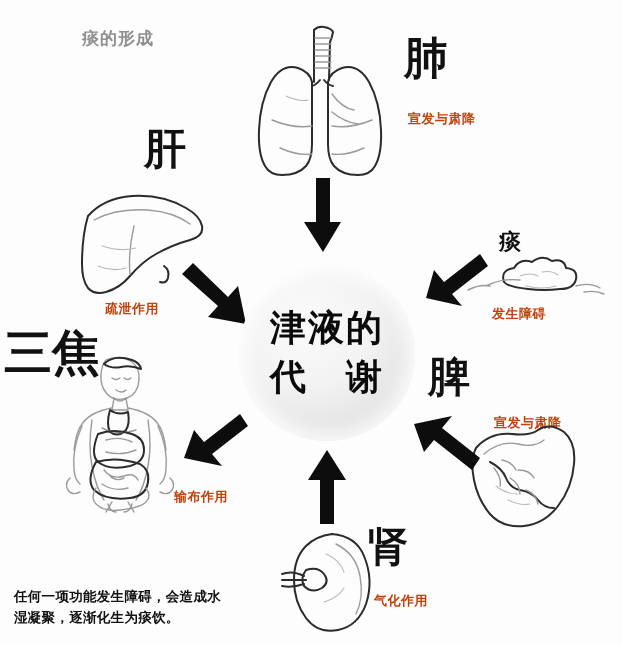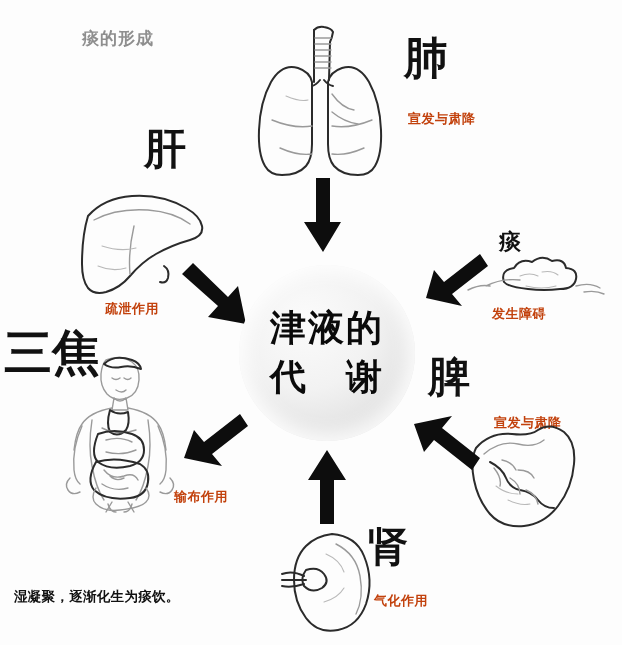--- a/index.html
+++ b/index.html
@@ -226,16 +226,17 @@
   <div class="abs organ-big" style="left:368px; top:526px; font-size:40px;">肾</div>
   <div class="abs organ-sub" style="left:374px; top:592px;">气化作用</div>
 
   <div class="abs" style="left:306px; top:448px;">
     <svg width="42" height="76" viewBox="0 0 42 76" aria-hidden="true">
       <path class="arrow-solid" d="M21 2 L40 32 H28 V76 H14 V32 H2 z"></path>
     </svg>
   </div>
 
   <div class="abs" style="left:14px; top:586px;">
+    <div class="footer-note">任何一项功能发生障碍，会造成水</div>
     <div class="footer-note">湿凝聚，逐渐化生为痰饮。</div>
   </div>
 
 </div>
 
 </body></html>

